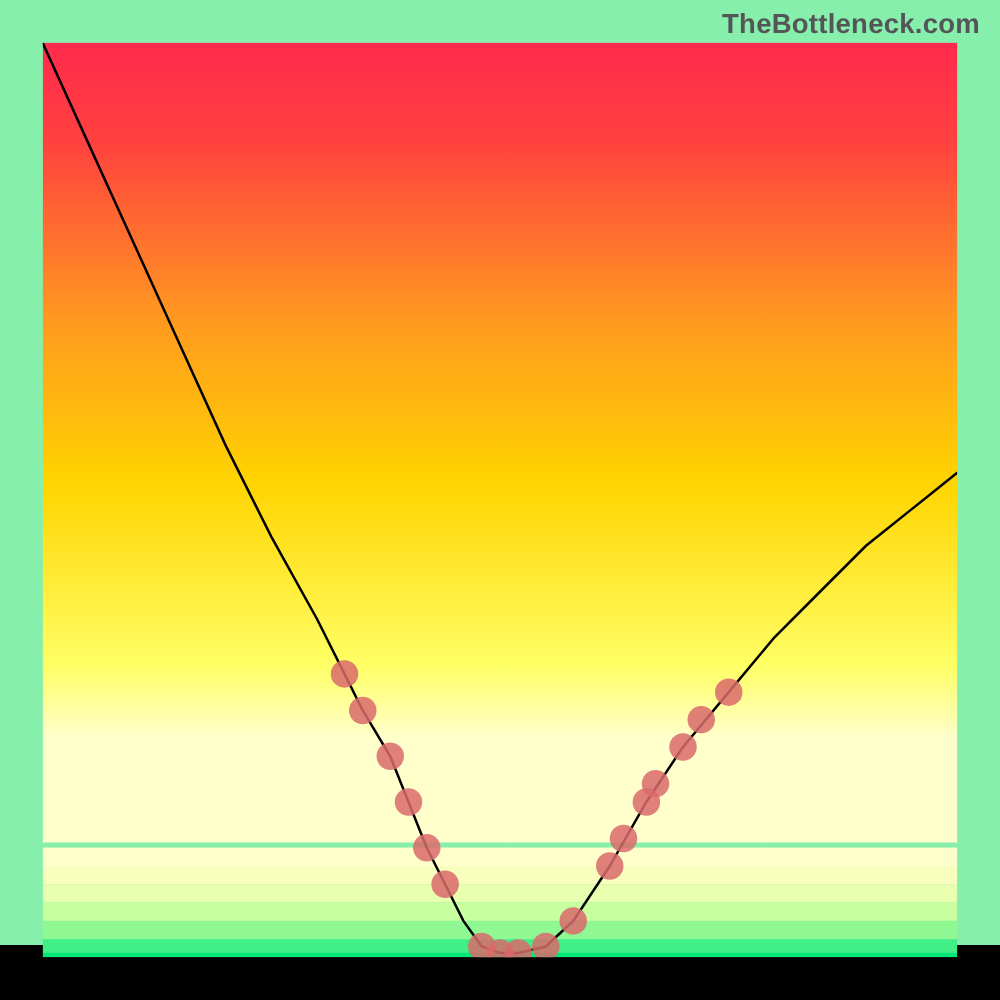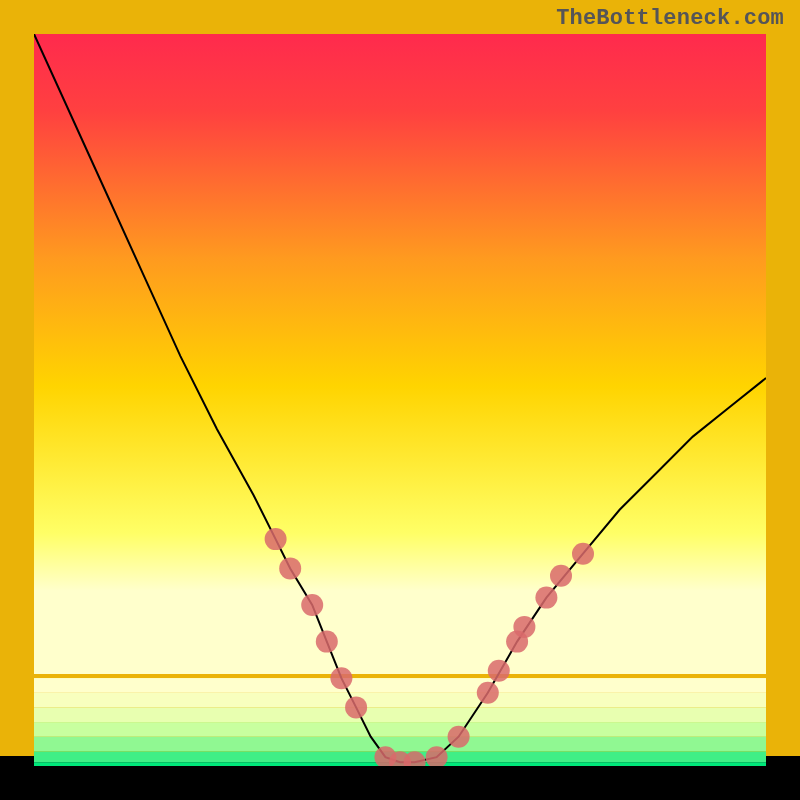--- a/index.html
+++ b/index.html
@@ -10,22 +10,21 @@
     overflow: hidden;
     background: #000;
     font-family: Arial, Helvetica, sans-serif;
   }
   .frame {
     position: absolute;
     left: 0;
     top: 0;
     width: 800px;
     height: 756px;
-    background: #eab308;
-    font-family: Liberation Mono, monospace;
+    background: #86efac;
   }
   .plot {
     position: absolute;
     left: 34px;
     top: 34px;
     width: 732px;
     height: 732px;
     overflow: hidden;
   }
   .grad {

